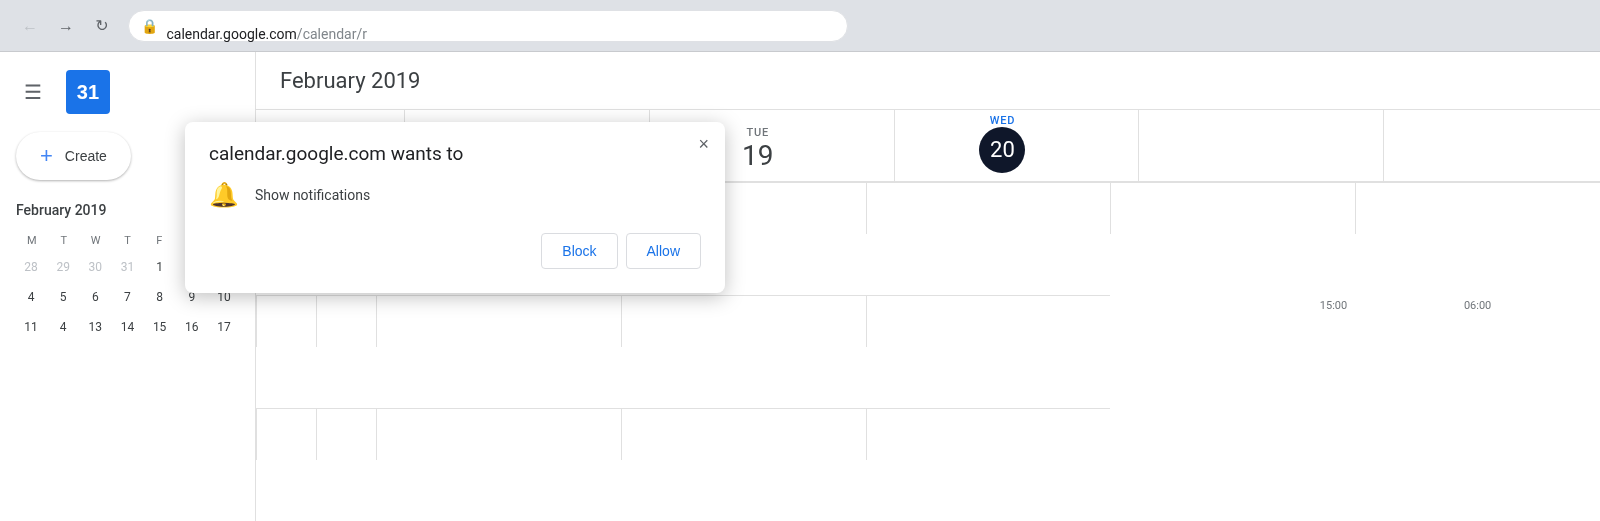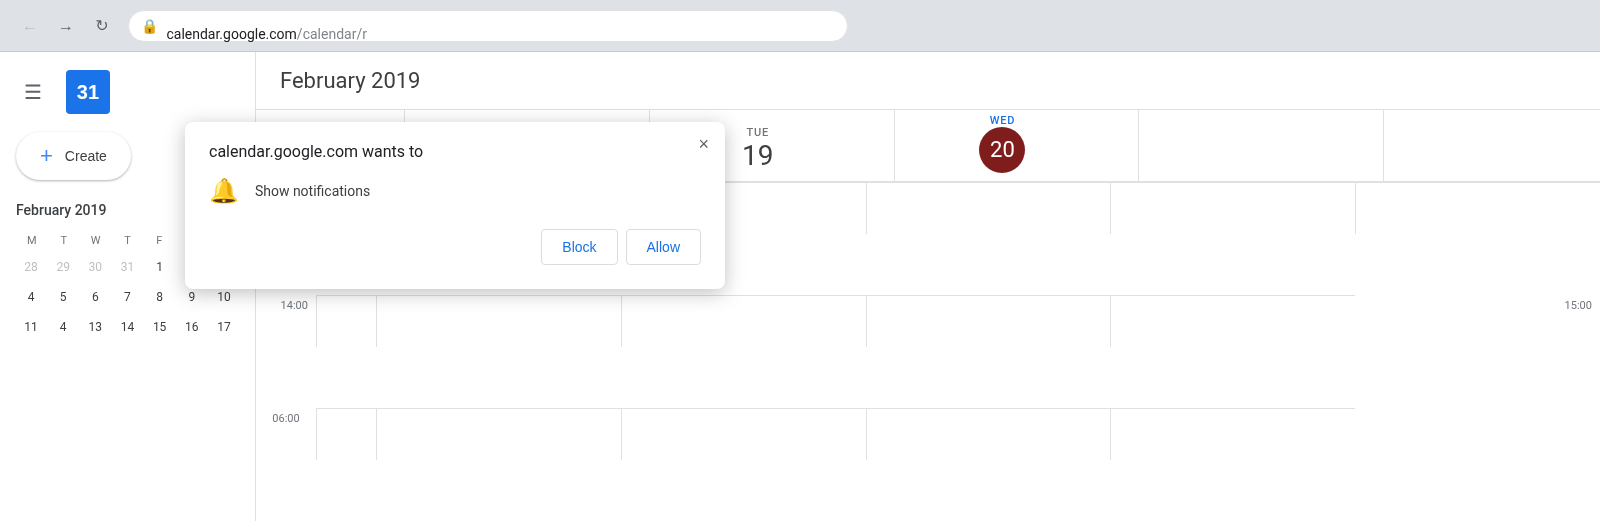--- a/index.html
+++ b/index.html
@@ -248,21 +248,21 @@
       letter-spacing: 0.8px;
     }
     .day-name.today { color: #1a73e8; }
     .day-number {
       font-size: 28px;
       color: #3c4043;
       font-weight: 400;
       line-height: 1.2;
     }
     .day-number.today {
-      background: #7f1d1d;
+      background: #0f172a;
       color: white;
       border-radius: 50%;
       width: 46px;
       height: 46px;
       display: flex;
       align-items: center;
       justify-content: center;
       font-size: 22px;
     }
 
@@ -308,21 +308,21 @@
       position: absolute;
       top: 12px;
       right: 16px;
       background: transparent;
       border: none;
       cursor: pointer;
       color: #5f6368;
       font-size: 18px;
     }
     .popup-title {
-      font-size: 16px;
+      font-size: 19px;
       color: #202124;
       font-weight: 400;
       margin-bottom: 16px;
     }
     .popup-notification-row {
       display: flex;
       align-items: center;
       gap: 16px;
       margin-bottom: 24px;
     }
@@ -473,21 +473,20 @@
     <div class="time-grid">
 
       <div class="time-label"></div>
       <div class="time-tz-label"></div>
       <div class="time-cell"></div>
       <div class="time-cell"></div>
       <div class="time-cell"></div>
       <div class="time-cell"></div>
       <div class="time-cell"></div>
 
-      <div class="time-label">14:00</div>
       <div class="time-cell"></div>
       <div class="time-cell"></div>
       <div class="time-cell"></div>
       <div class="time-cell"></div>
       <div class="time-cell"></div>
 
       <div class="time-label">15:00</div>
       <div class="time-tz-label">06:00</div>
       <div class="time-cell"></div>
       <div class="time-cell"></div>

